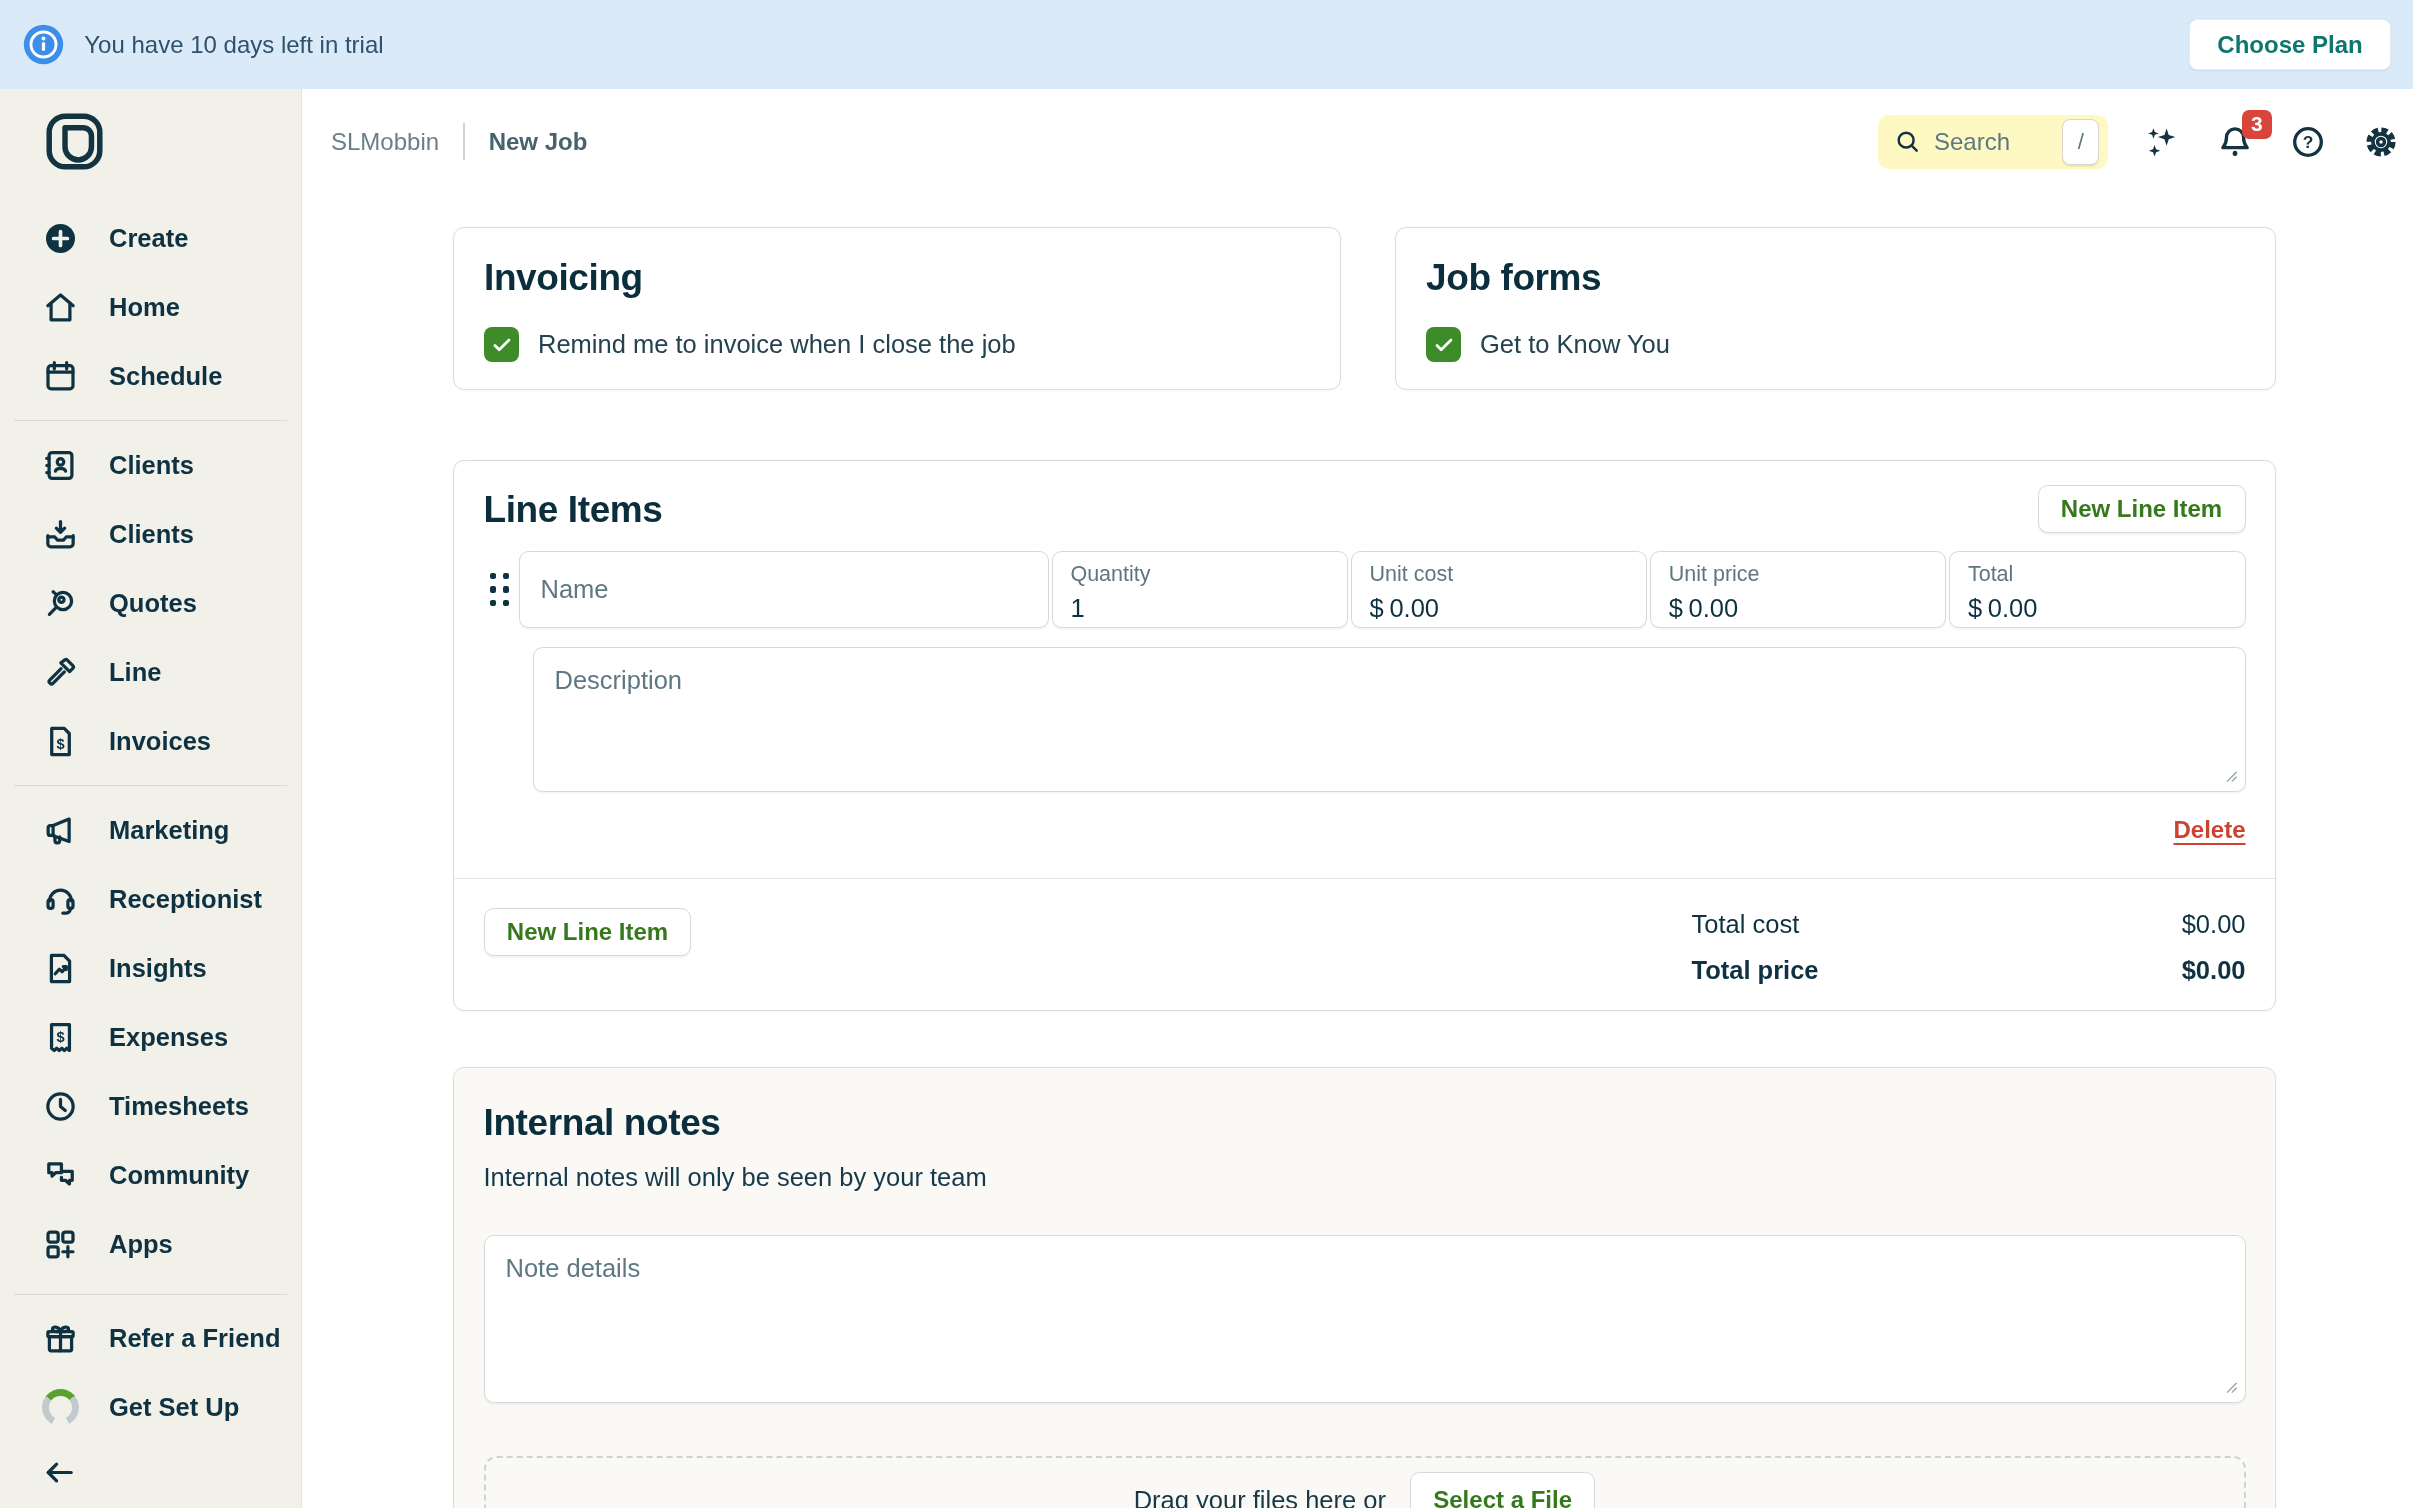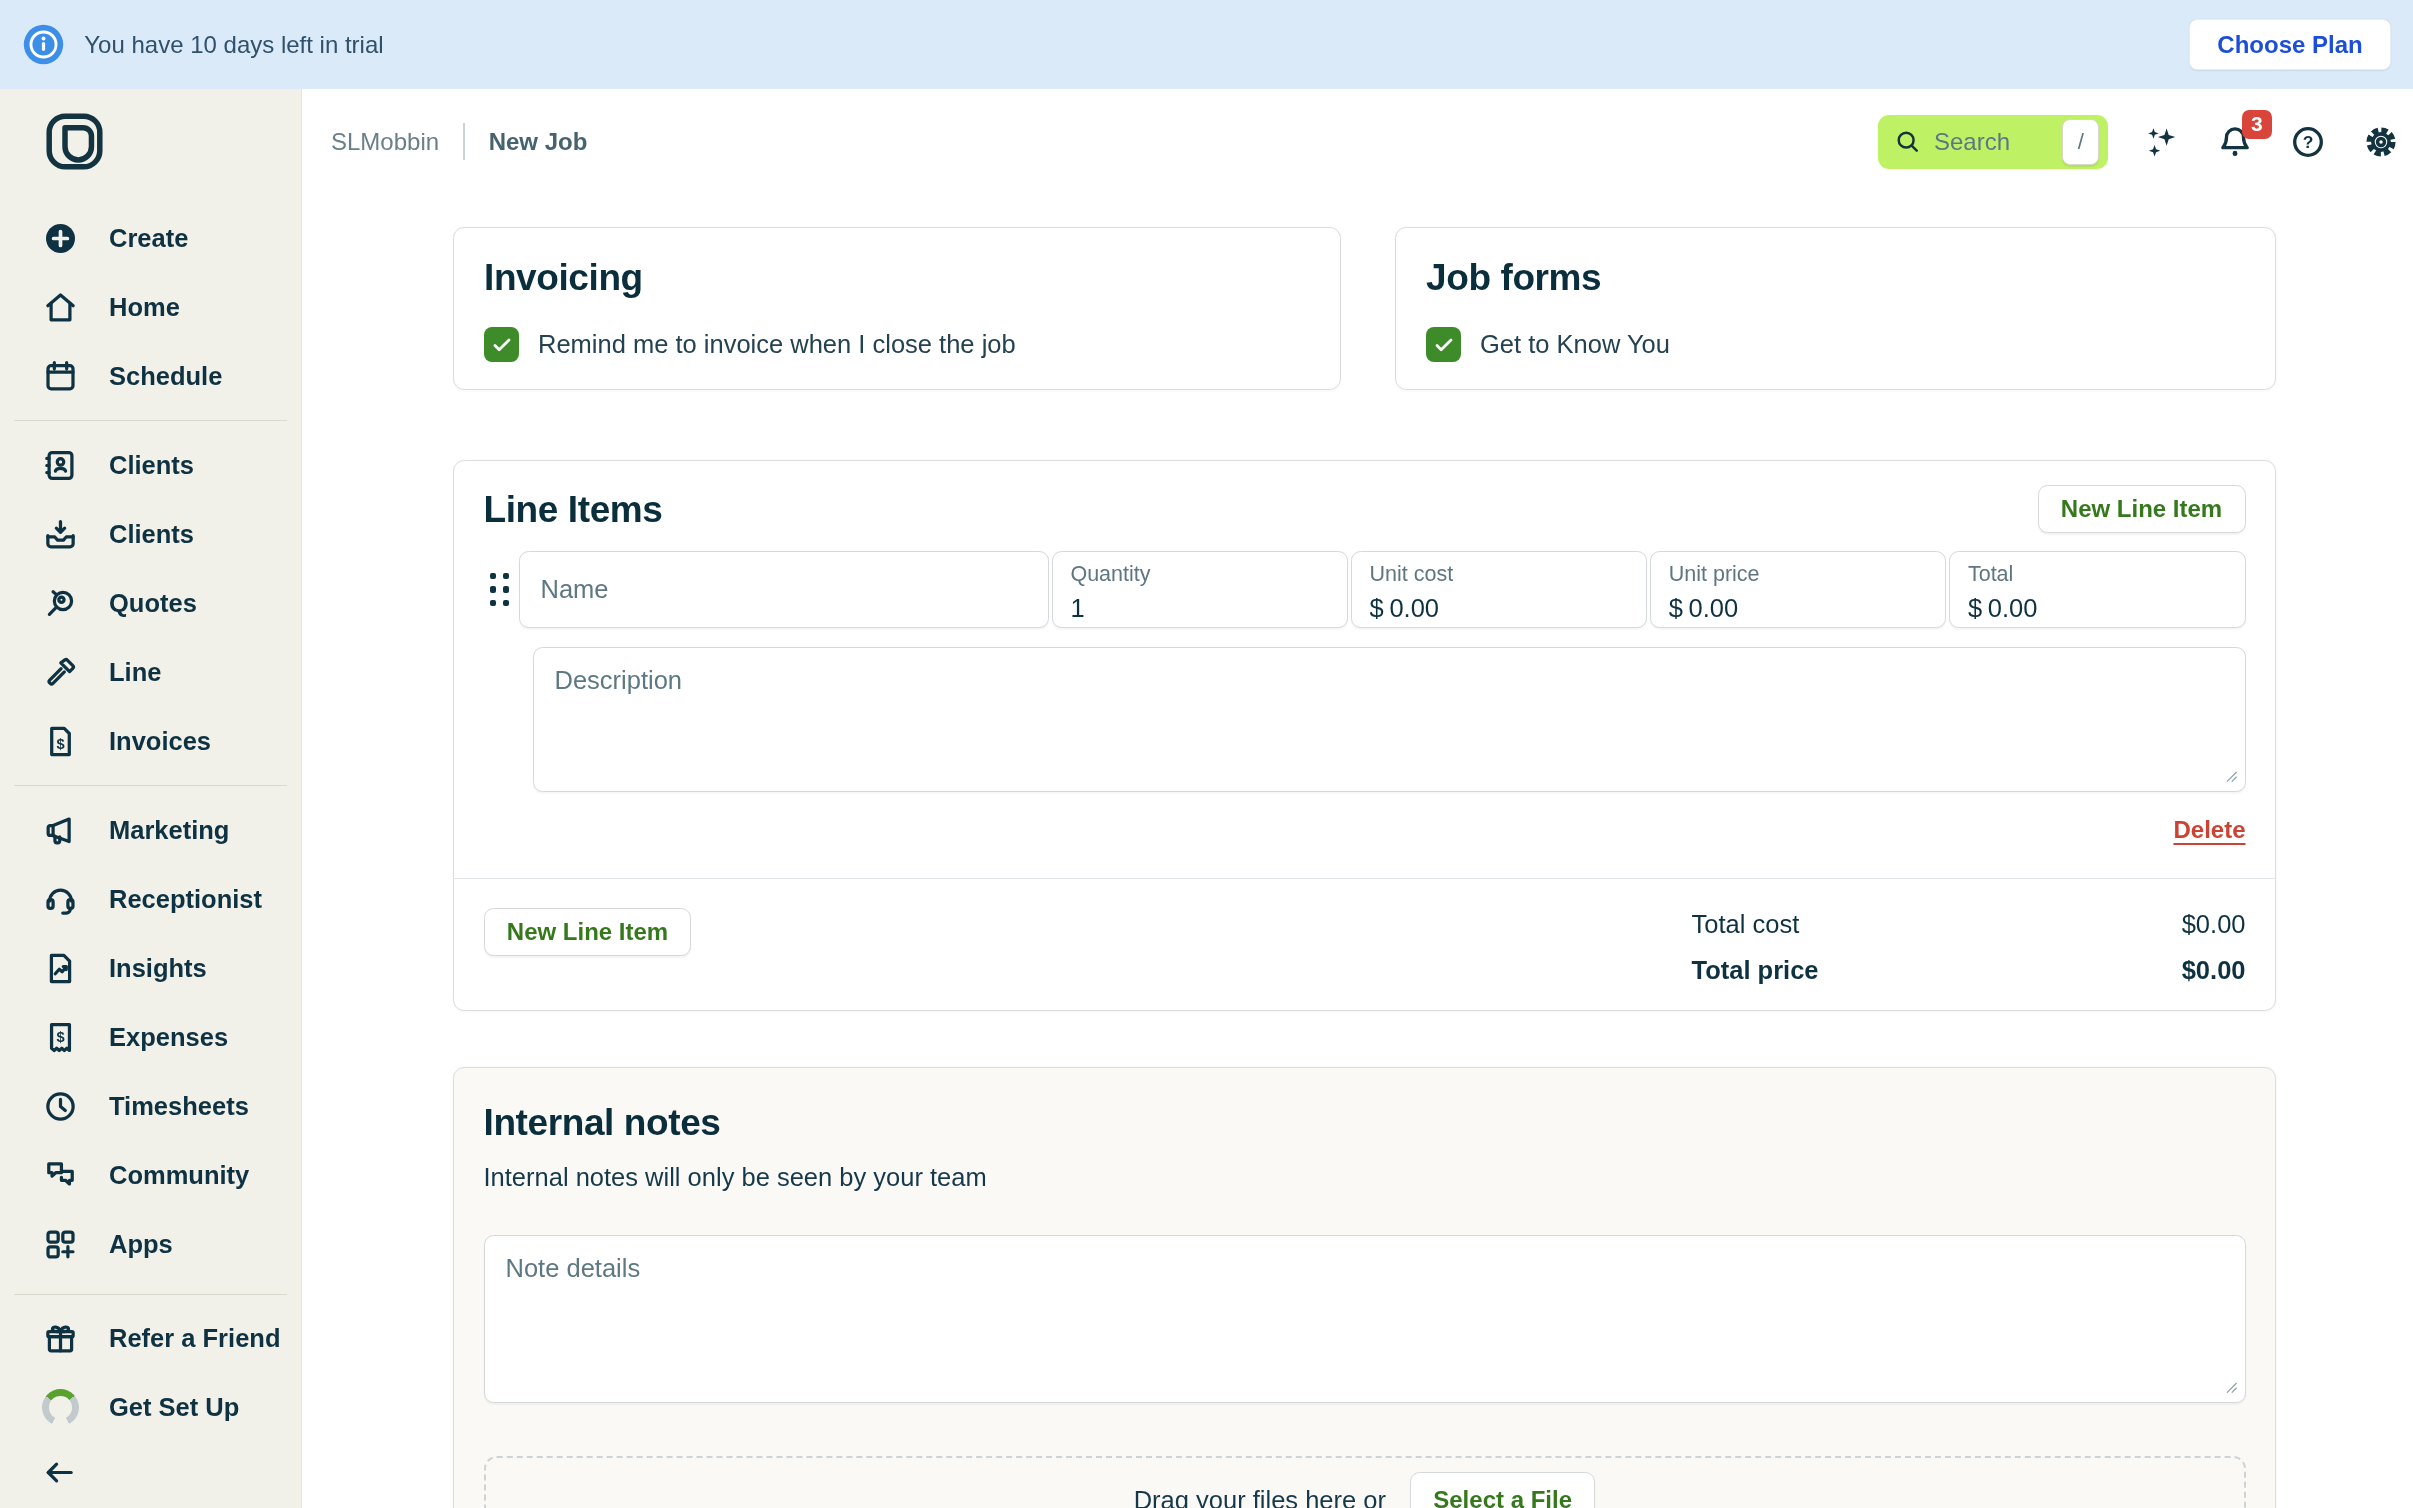--- a/index.html
+++ b/index.html
@@ -4,21 +4,21 @@
 <style>
   * { margin:0; padding:0; box-sizing:border-box; }
   html,body { width:2413px; height:1508px; overflow:hidden; }
   body { font-family:"Liberation Sans", sans-serif; background:#ffffff; color:#0e3242; }
 
   
   .banner { height:89px; background:#dbeaf9; display:flex; align-items:center; padding:0 22.3px; }
   .banner-icon { width:43px; height:43px; flex:none; }
   .banner-text { margin-left:19px; font-size:24px; font-weight:500; color:#2f516b; }
   .banner-btn { margin-left:auto; background:#ffffff; border:0.8px solid #e6edf3; border-radius:8px;
-                height:51px; padding:0 27px; font-size:24px; font-weight:700; color:#1d4ed8;
+                height:51px; padding:0 27px; font-size:24px; font-weight:700; color:#0f766e;
                 font-family:inherit; box-shadow:0 0.8px 1.6px rgba(0,0,0,.08); cursor:pointer; }
 
   
   .app { position:absolute; top:89px; left:0; right:0; bottom:0; display:flex; }
 
   
   .sidebar { width:302px; flex:none; background:#f1f0e9; border-right:0.8px solid #e6e5dc;
              display:flex; flex-direction:column; overflow:hidden; }
   .logo { margin:17.6px 0 28px 40px; width:69px; height:69px; color:#12333f; }
   .nav-item { height:69px; display:flex; align-items:center; padding-left:42px; cursor:pointer; }
@@ -32,21 +32,21 @@
           background:conic-gradient(from 0deg, #59a22e 0 50deg, #c3cacd 50deg 152deg, transparent 152deg 208deg, #c3cacd 208deg 308deg, #59a22e 308deg 360deg); }
   .ring::after { content:""; position:absolute; inset:7.2px; border-radius:50%; background:#f1f0e9; }
 
   
   .main { flex:1; display:flex; flex-direction:column; overflow:hidden; }
   .main-header { height:105px; flex:none; display:flex; align-items:center; padding:0 12.8px 0 29px; }
   .crumb-account { font-size:24px; color:#6a7f8a; cursor:pointer; }
   .crumb-sep { width:1.6px; height:37px; background:#ccd3d7; margin:0 24px; }
   .crumb-page { font-size:24px; font-weight:700; color:#47636f; }
   .header-actions { margin-left:auto; display:flex; align-items:center; gap:35px; }
-  .search-pill { width:230px; height:54px; background:#bef264; border-radius:11.2px; display:flex;
+  .search-pill { width:230px; height:54px; background:#fef9c3; border-radius:11.2px; display:flex;
                  align-items:center; padding:0 8.8px 0 16px; cursor:text; }
   .search-pill .sicon { width:27px; height:27px; color:#12333f; flex:none; }
   .search-ph { margin-left:12.8px; font-size:24px; color:#5e7883; }
   .keycap { margin-left:auto; width:37px; height:46px; background:#ffffff; border:0.8px solid #d9d6cb;
             border-radius:8px; box-shadow:0 1.6px 0.8px rgba(0,0,0,.07); display:flex; align-items:center;
             justify-content:center; font-size:22.3px; color:#5e7883; }
   .icon-btn { width:38px; height:38px; color:#12333f; position:relative; cursor:pointer; flex:none; }
   .badge { position:absolute; top:-12.8px; right:-17.6px; min-width:30px; height:29px; padding:0 5.6px;
            background:#d9453a; border-radius:7.2px; color:#fff; font-size:21px; font-weight:700;
            display:flex; align-items:center; justify-content:center; }

